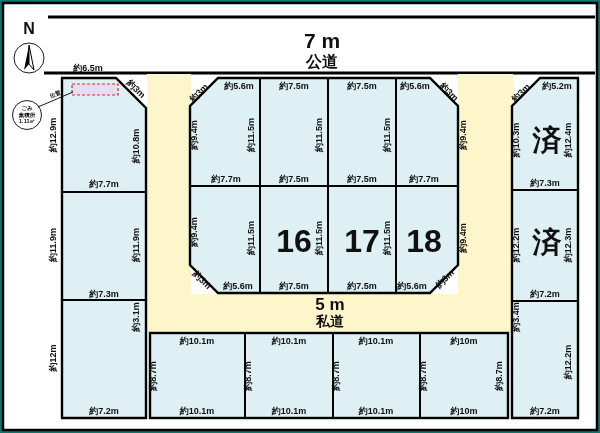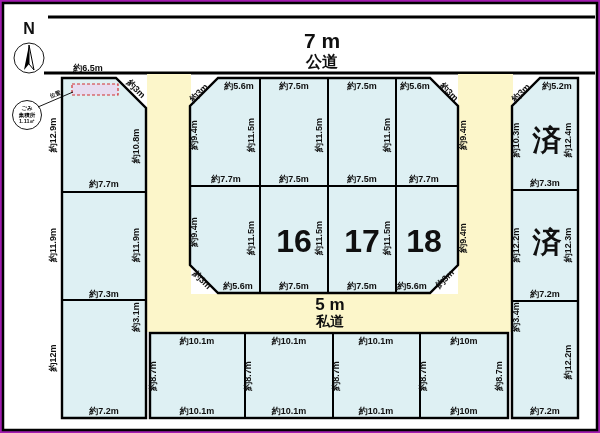--- a/index.html
+++ b/index.html
@@ -1,16 +1,16 @@
 <!DOCTYPE html>
 <html><head>
 <meta charset="utf-8">
 <style>
   html,body{margin:0;padding:0;background:#ffffff;}
-  .wrap{position:relative;width:600px;height:433px;background:#a21caf;overflow:hidden;
+  .wrap{position:relative;width:600px;height:433px;background:#0f766e;overflow:hidden;
         font-family:"Liberation Sans",sans-serif;}
   svg text{text-anchor:middle;fill:#101010;font-family:"Liberation Sans",sans-serif;}
   .frame{fill:#ffffff;stroke:#000;stroke-width:2.5;}
   .roadline{stroke:#000;stroke-width:3;}
   .road{fill:#fcf6ca;stroke:none;}
   .blk{fill:#def0f3;stroke:#000;stroke-width:2.4;stroke-linejoin:miter;}
   .iline{stroke:#000;stroke-width:2;}
   .dim{font-size:9px;font-weight:bold;}
   .num{font-size:32px;font-weight:bold;}
   .sold{font-size:29px;font-weight:bold;}

